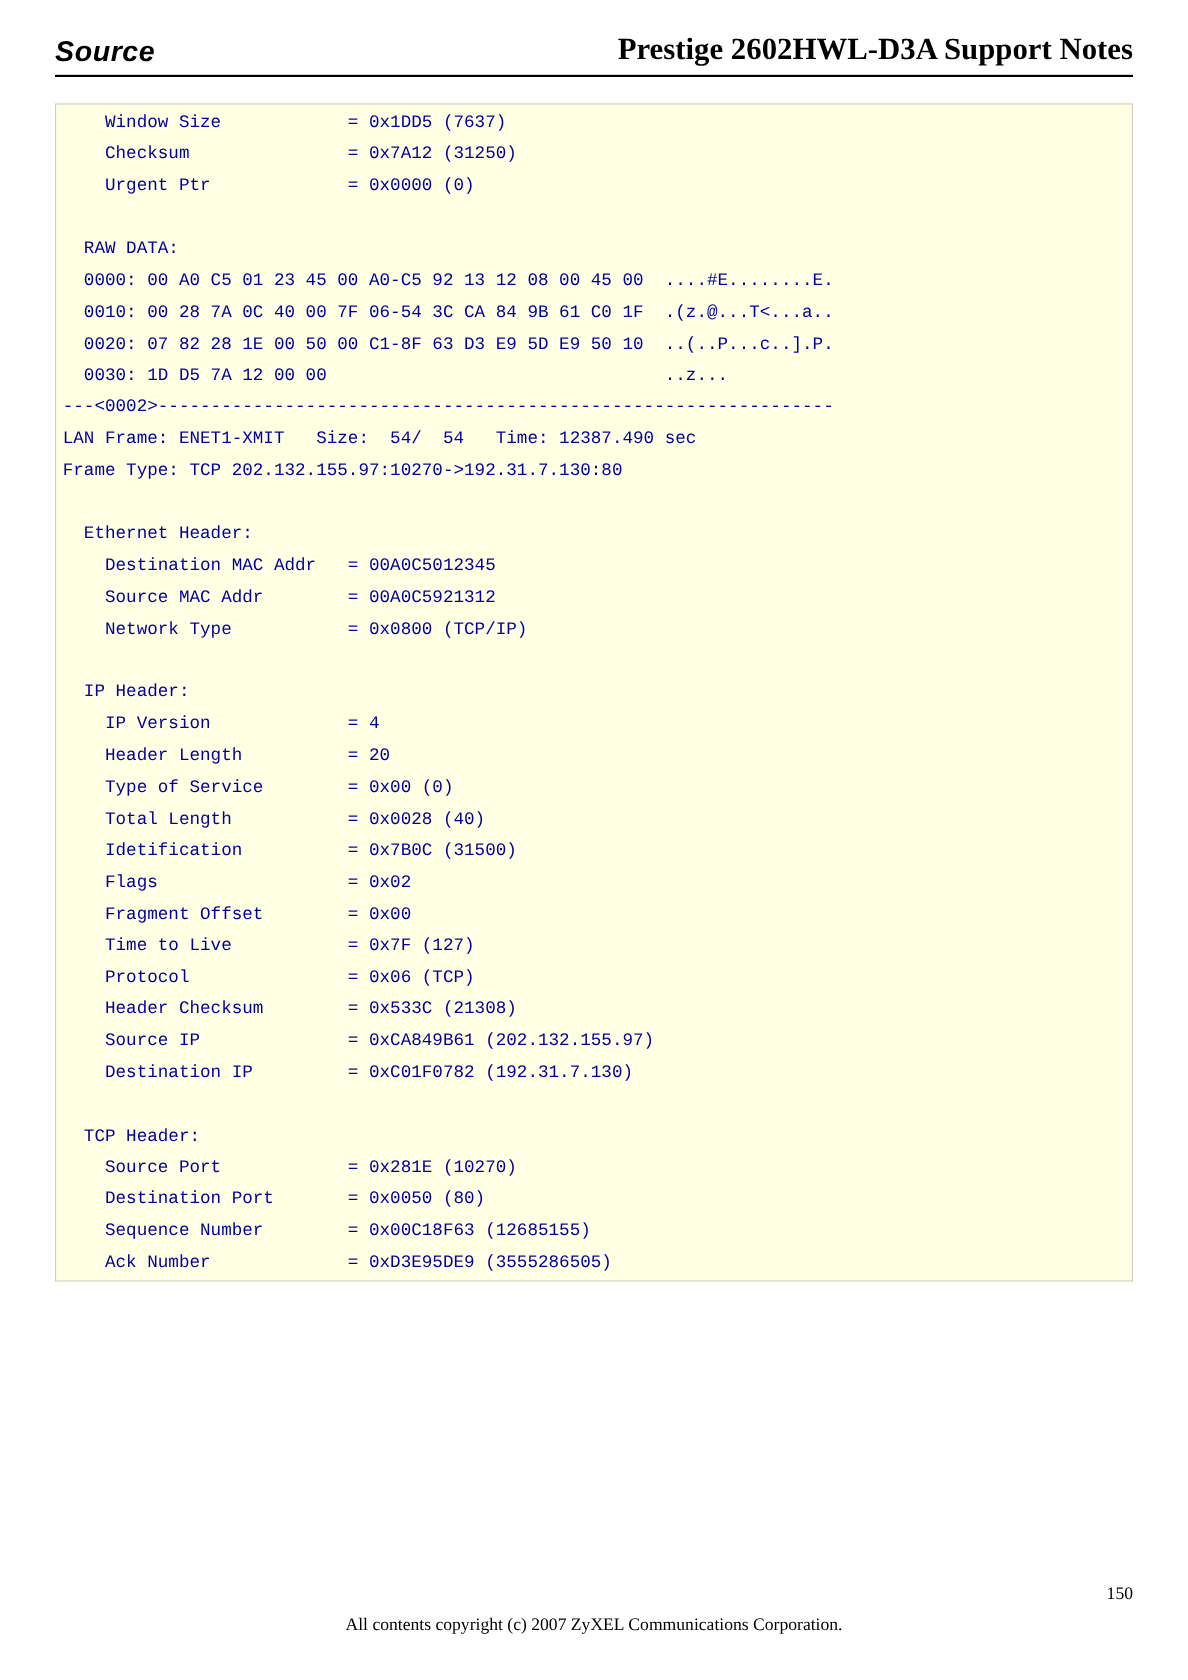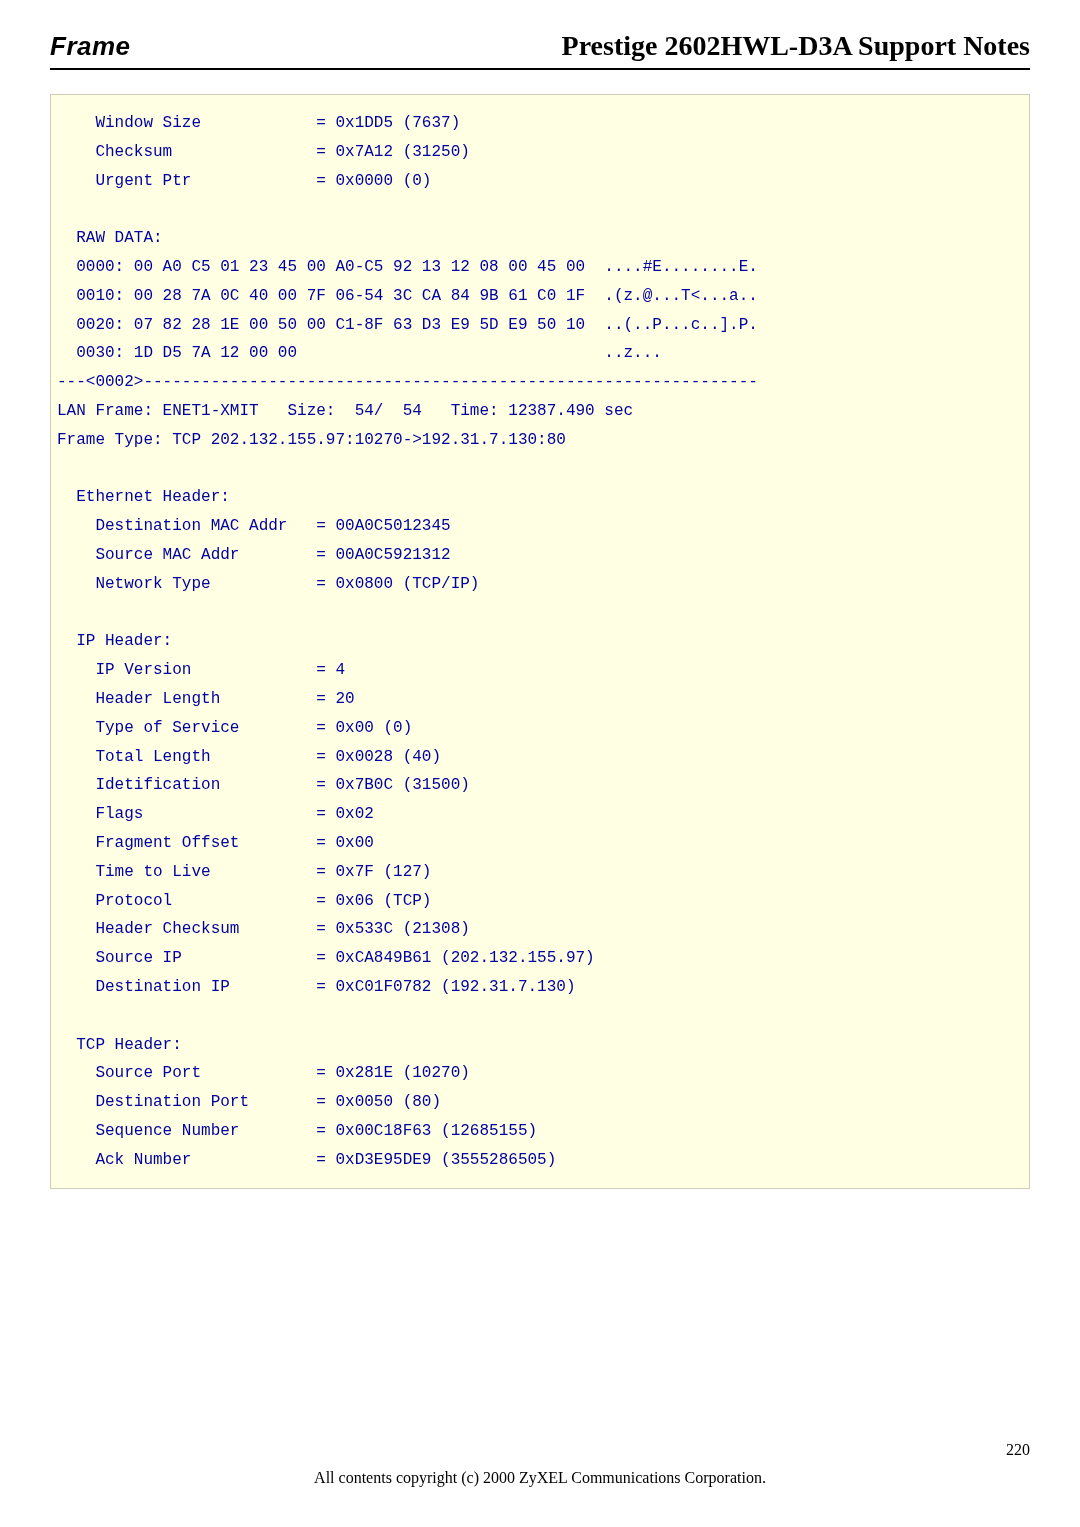--- a/index.html
+++ b/index.html
@@ -27,21 +27,21 @@
     letter-spacing: 0.5px;
     font-family: Arial, Helvetica, sans-serif;
   }
   .doc-title {
     font-weight: bold;
     font-size: 28px;
   }
   .code-box {
     background: #ffffe3;
     border: 1px solid #cfcfb8;
-    padding: 14px 6px;
+    padding: 2px 6px;
     font-family: "Courier New", Courier, monospace;
     font-size: 16px;
     color: #0000a0;
     line-height: 1.8;
     white-space: pre;
     overflow: hidden;
     margin-bottom: 52px;
   }
   .code-box .line { white-space: pre; }
   .footer {
@@ -59,20 +59,20 @@
     right: 50px;
     font-size: 16px;
     color: #000;
     text-align: right;
   }
 </style>
 </head>
 <body>
 
 <div class="header-row">
-  <div class="logo">Frame</div>
+  <div class="logo">Source</div>
   <div class="doc-title">Prestige 2602HWL-D3A Support Notes</div>
 </div>
 
 <div class="code-box" id="code-box"><div class="line">    Window Size            = 0x1DD5 (7637)</div><div class="line">    Checksum               = 0x7A12 (31250)</div><div class="line">    Urgent Ptr             = 0x0000 (0)</div><div class="line">&nbsp;</div><div class="line">  RAW DATA:</div><div class="line">  0000: 00 A0 C5 01 23 45 00 A0-C5 92 13 12 08 00 45 00  ....#E........E.</div><div class="line">  0010: 00 28 7A 0C 40 00 7F 06-54 3C CA 84 9B 61 C0 1F  .(z.@...T&lt;...a..</div><div class="line">  0020: 07 82 28 1E 00 50 00 C1-8F 63 D3 E9 5D E9 50 10  ..(..P...c..].P.</div><div class="line">  0030: 1D D5 7A 12 00 00                                ..z...</div><div class="line">---&lt;0002&gt;----------------------------------------------------------------</div><div class="line">LAN Frame: ENET1-XMIT   Size:  54/  54   Time: 12387.490 sec</div><div class="line">Frame Type: TCP 202.132.155.97:10270-&gt;192.31.7.130:80</div><div class="line">&nbsp;</div><div class="line">  Ethernet Header:</div><div class="line">    Destination MAC Addr   = 00A0C5012345</div><div class="line">    Source MAC Addr        = 00A0C5921312</div><div class="line">    Network Type           = 0x0800 (TCP/IP)</div><div class="line">&nbsp;</div><div class="line">  IP Header:</div><div class="line">    IP Version             = 4</div><div class="line">    Header Length          = 20</div><div class="line">    Type of Service        = 0x00 (0)</div><div class="line">    Total Length           = 0x0028 (40)</div><div class="line">    Idetification          = 0x7B0C (31500)</div><div class="line">    Flags                  = 0x02</div><div class="line">    Fragment Offset        = 0x00</div><div class="line">    Time to Live           = 0x7F (127)</div><div class="line">    Protocol               = 0x06 (TCP)</div><div class="line">    Header Checksum        = 0x533C (21308)</div><div class="line">    Source IP              = 0xCA849B61 (202.132.155.97)</div><div class="line">    Destination IP         = 0xC01F0782 (192.31.7.130)</div><div class="line">&nbsp;</div><div class="line">  TCP Header:</div><div class="line">    Source Port            = 0x281E (10270)</div><div class="line">    Destination Port       = 0x0050 (80)</div><div class="line">    Sequence Number        = 0x00C18F63 (12685155)</div><div class="line">    Ack Number             = 0xD3E95DE9 (3555286505)</div></div>
 
-<div class="pagenum">220</div>
-<div class="footer">All contents copyright (c) 2000 ZyXEL Communications Corporation.</div>
+<div class="pagenum">150</div>
+<div class="footer">All contents copyright (c) 2007 ZyXEL Communications Corporation.</div>
 
 </body></html>

